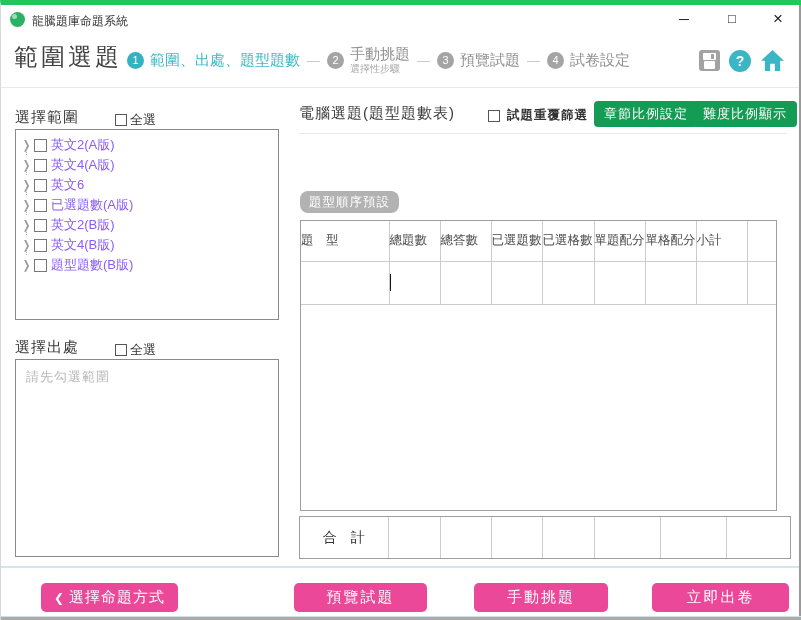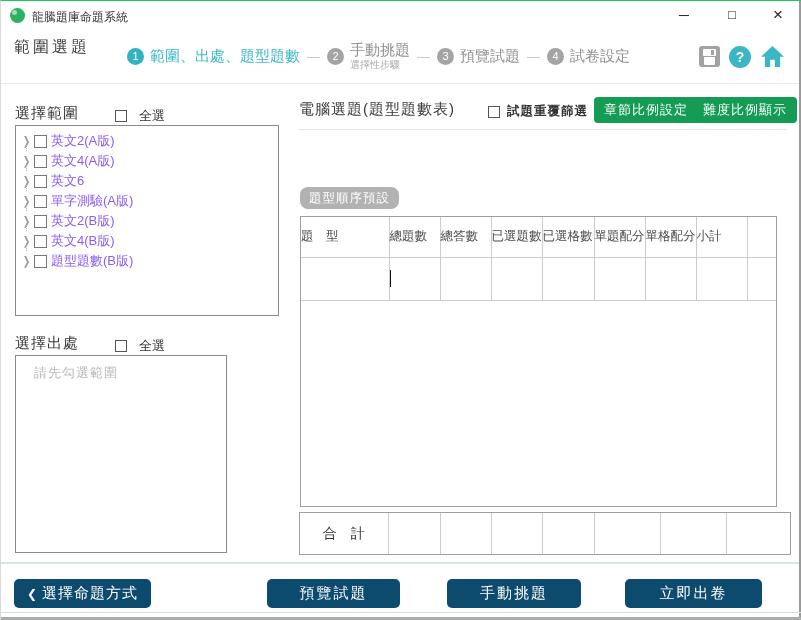--- a/index.html
+++ b/index.html
@@ -1,40 +1,40 @@
 <!DOCTYPE html>
 <html><head>
 <meta charset="utf-8">
 <style>
   * { margin:0; padding:0; box-sizing:border-box; }
   html,body { background:#e9e9e9; }
   body { font-family:"Liberation Sans","DejaVu Sans",sans-serif; }
   .window {
     position:relative; width:801px; height:620px; background:#fff; overflow:hidden;
-    border-left:1px solid #d9d9d9; border-top:1px solid #22c55e;
+    border-left:1px solid #d9d9d9; border-top:5px solid #22c55e;
   }
   .edge-right { position:absolute; top:0; right:0; bottom:0; width:2px; background:#9a9a9a; }
   .edge-bottom-light { position:absolute; left:0; right:0; top:611px; height:1px; background:#cfdfe8; }
   .edge-bottom-gray { position:absolute; left:0; right:0; bottom:0; height:3px; background:#aaacac; }
 
   
   .titlebar { position:absolute; left:0; top:0; width:100%; height:28px; background:#fff; }
   .app-logo { position:absolute; left:9px; top:7px; width:15px; height:15px; border-radius:50%;
     background:#2ab163; }
   .app-logo::after { content:""; position:absolute; left:2px; top:2px; width:5px; height:5px;
     border-radius:50%; background:rgba(255,255,255,.55); }
   .app-title { position:absolute; left:31px; top:8px; font-size:12px; color:#333; }
   .win-btn { position:absolute; top:0; width:34px; height:28px; text-align:center; line-height:28px;
     color:#222; cursor:pointer; }
   .win-min { left:666px; font-size:14px; }
   .win-max { left:714px; font-size:13px; }
   .win-close { left:760px; font-size:17px; }
 
   
-  .page-title { position:absolute; left:13px; top:36px; font-size:16px; color:#414141; letter-spacing:3px; }
+  .page-title { position:absolute; left:13px; top:36px; font-size:24px; color:#414141; letter-spacing:3px; }
   .steps { position:absolute; left:126px; top:38px; height:34px; display:flex; align-items:center; }
   .step { display:flex; align-items:center; }
   .step-num { width:17px; height:17px; border-radius:50%; background:#a4a4a4; color:#fff;
     font-size:11px; display:inline-flex; align-items:center; justify-content:center; margin-right:6px; flex:none; }
   .step.active .step-num { background:#33b3c2; }
   .step-label { font-size:15px; color:#8f8f8f; white-space:nowrap; }
   .step.active .step-label { color:#3db9c6; }
   .step-col { display:flex; flex-direction:column; line-height:1.1; }
   .step-sub { font-size:10px; color:#a8a8a8; white-space:nowrap; }
   .step-dash { color:#c3c3c3; font-size:13px; margin:0 7px; }
@@ -47,28 +47,28 @@
   .help-icon { width:22px; height:22px; border-radius:50%; background:#3ab6c4; color:#fff;
     font-size:14px; font-weight:bold; display:flex; align-items:center; justify-content:center; cursor:pointer; }
   .home-icon { width:25px; height:23px; display:block; cursor:pointer; }
 
   .hr1 { position:absolute; left:0; top:82px; width:801px; height:1px; background:#e9e9e9; }
 
   
   .sec-label { position:absolute; font-size:15px; color:#3a3a3a; letter-spacing:1px; }
   .lbl-range { left:14px; top:103px; }
   .lbl-source { left:14px; top:333px; }
-  .selall { position:absolute; display:flex; align-items:center; gap:12px; font-size:13px; color:#333; cursor:pointer; }
+  .selall { position:absolute; display:flex; align-items:center; gap:3px; font-size:13px; color:#333; cursor:pointer; }
   .selall-range { left:114px; top:106px; }
   .selall-source { left:114px; top:336px; }
   .cb { display:inline-block; width:12px; height:12px; border:1px solid #555; background:#fff; flex:none; }
 
   .panel-box { position:absolute; border:1px solid #8a8a8a; background:#fff; }
   .box-range { left:14px; top:124px; width:264px; height:191px; padding:5px 4px; }
-  .box-source { left:14px; top:354px; width:212px; height:198px; padding:8px 18px; }
+  .box-source { left:14px; top:354px; width:264px; height:198px; padding:8px 10px; }
   .placeholder { font-size:13px; color:#b8b8b8; letter-spacing:1px; }
 
   .tree-row { position:relative; height:20px; display:flex; align-items:center; cursor:pointer; }
   .tree-caret { width:13px; font-size:9px; color:#9a9a9a; text-align:center; flex:none;
     transform:scaleY(1.3); }
   .tree-row.has-guide::after { content:""; position:absolute; left:6px; top:14px; height:6px;
     border-left:1px dotted #b0b0b0; }
   .tree-cb { margin:0 4px 0 1px; width:13px; height:13px; border:1px solid #777; background:#fff; flex:none; }
   .tree-label { font-size:13px; color:#8b5cf6; white-space:nowrap; }
 
@@ -99,23 +99,23 @@
 
   .total-wrap { position:absolute; left:298px; top:511px; width:492px; height:43px;
     border:1px solid #9f9f9f; background:#fff; }
   table.ttable { border-collapse:collapse; width:100%; height:100%; table-layout:fixed; }
   .ttable td { border-right:1px solid #ccc; text-align:center; font-size:14px; color:#333; }
   .ttable td:last-child { border-right:none; }
 
   .hr3 { position:absolute; left:0; top:561px; width:801px; height:2px; background:#d5e3eb; }
 
   
-  .foot-btn { position:absolute; top:578px; height:29px; background:#0c4a6e; color:#fff; border:none;
+  .foot-btn { position:absolute; top:578px; height:29px; background:#ec4899; color:#fff; border:none;
     border-radius:5px; font-size:15px; letter-spacing:2px; cursor:pointer; text-align:center;
-    font-family:"Liberation Sans","DejaVu Sans",sans-serif; }
+    font-family:"Liberation Sans","DejaVu Sans",sans-serif;margin-left:27px; }
   .btn-back { left:13px; width:137px; letter-spacing:1px; }
   .btn-back .chev { font-size:12px; margin-right:4px; }
   .btn-preview { left:266px; width:133px; }
   .btn-manual { left:446px; width:134px; }
   .btn-generate { left:624px; width:137px; }
 </style>
 </head>
 <body>
 
 <div class="window">
@@ -184,21 +184,21 @@
       <span class="tree-label">英文4(A版)</span>
     </div>
     <div class="tree-row has-guide">
       <span class="tree-caret">❯</span>
       <span class="tree-cb"></span>
       <span class="tree-label">英文6</span>
     </div>
     <div class="tree-row has-guide">
       <span class="tree-caret">❯</span>
       <span class="tree-cb"></span>
-      <span class="tree-label">單字測驗(A版)</span>
+      <span class="tree-label">已選題數(A版)</span>
     </div>
     <div class="tree-row has-guide">
       <span class="tree-caret">❯</span>
       <span class="tree-cb"></span>
       <span class="tree-label">英文2(B版)</span>
     </div>
     <div class="tree-row has-guide">
       <span class="tree-caret">❯</span>
       <span class="tree-cb"></span>
       <span class="tree-label">英文4(B版)</span>

